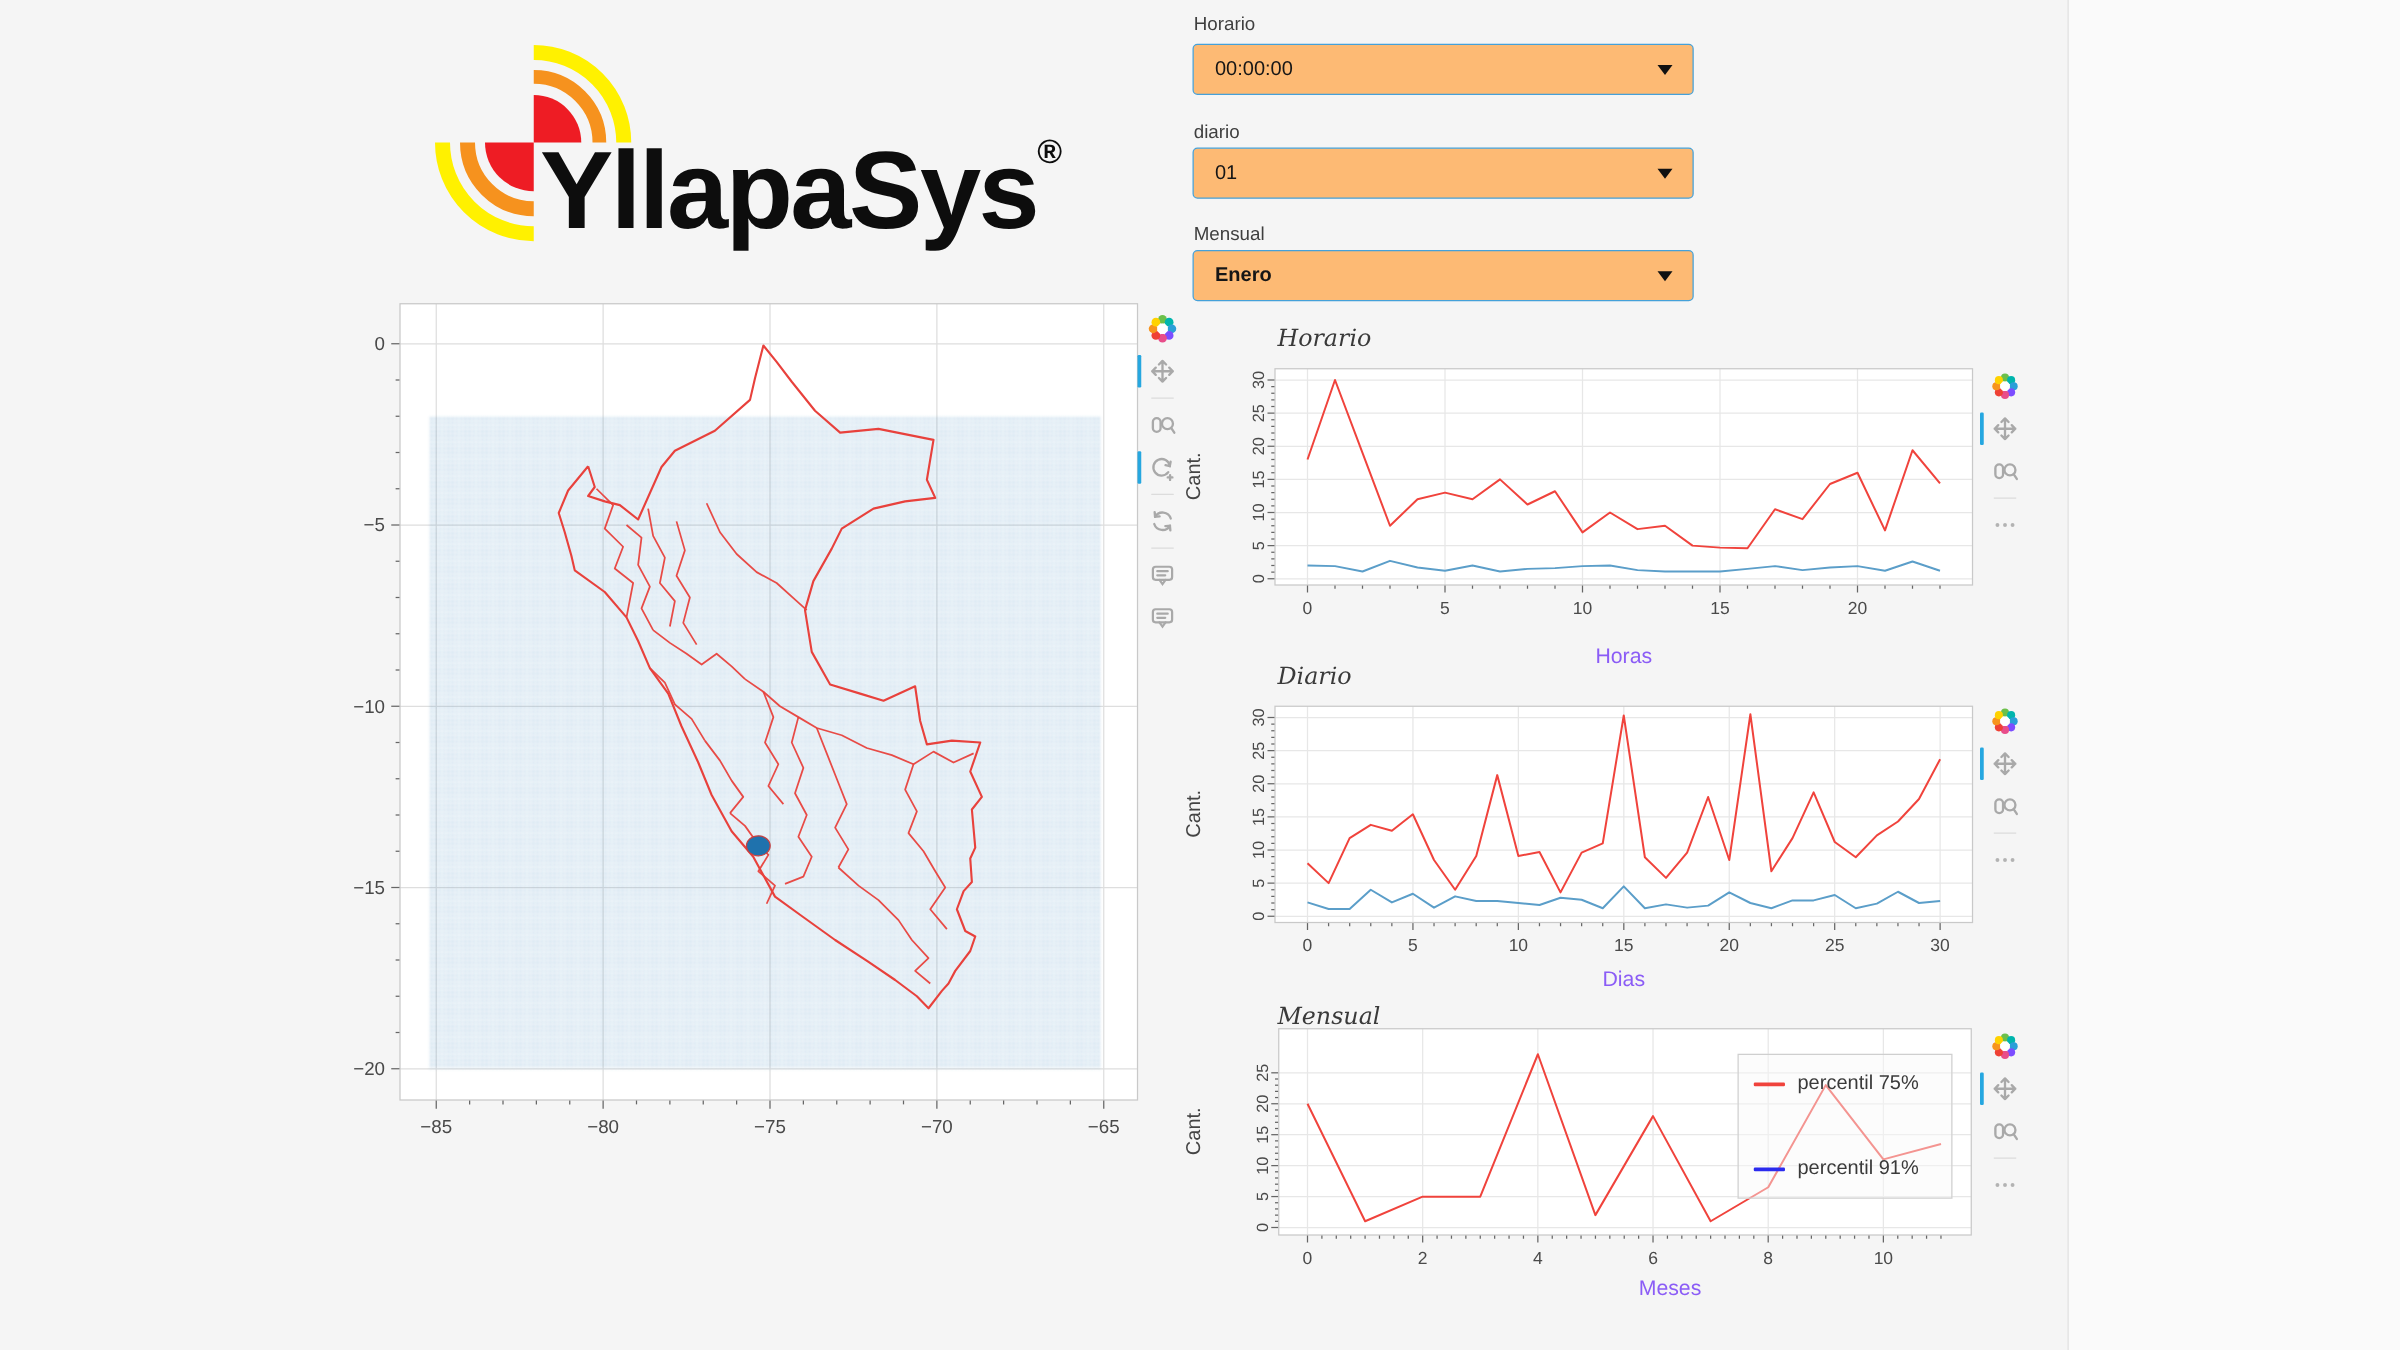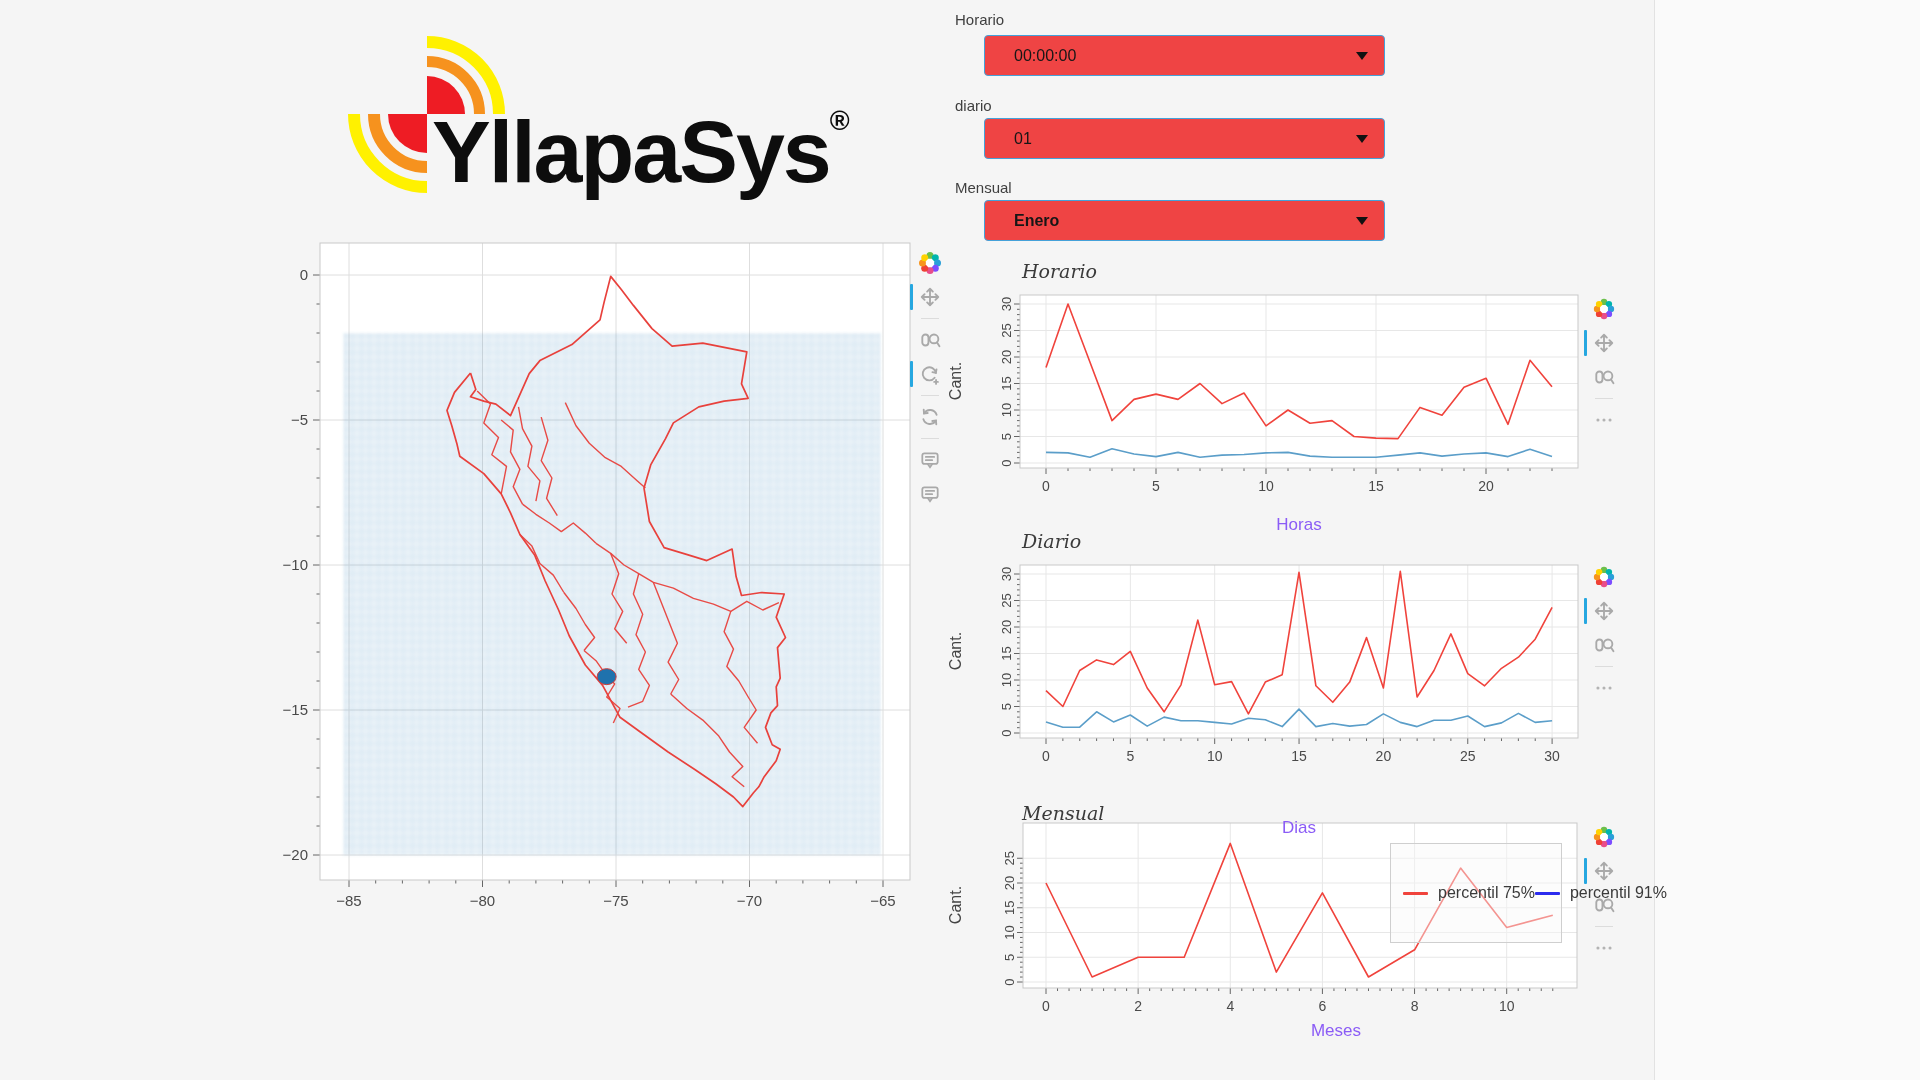--- a/index.html
+++ b/index.html
@@ -3,35 +3,35 @@
 <meta charset="utf-8">
 <style>
   html,body{margin:0;padding:0;background:#e9e9e9;}
   .stage{position:relative;width:1920px;height:1080px;background:#f5f5f5;overflow:hidden;
          font-family:"Liberation Sans",sans-serif;}
   .right-panel{position:absolute;left:1655px;top:0;width:265px;height:1080px;background:#fafafa;}
   .v-divider{position:absolute;left:1654px;top:0;width:1px;height:1080px;background:#e2e2e2;}
   #plots{position:absolute;left:0;top:0;}
   
   .widget-label{position:absolute;font-size:15px;color:#3f3f3f;}
-  .select{position:absolute;width:401px;height:41px;box-sizing:border-box;background:#ef4444;
+  .select{position:absolute;width:401px;height:41px;box-sizing:border-box;background:#fdba74;
           border:1px solid #45a1d9;border-radius:4px;display:flex;align-items:center;
-          justify-content:space-between;padding:0 16px 0 29px;font-size:16px;color:#161616;cursor:pointer;margin-left:30px;}
+          justify-content:space-between;padding:0 16px 0 17px;font-size:16px;color:#161616;cursor:pointer;}
   .caret{width:0;height:0;border-left:6px solid transparent;border-right:6px solid transparent;
          border-top:8px solid #111;}
   
   .chart-title{position:absolute;font-family:"DejaVu Serif",serif;font-style:italic;
                font-size:19px;color:#3a3a3a;}
   .x-axis-label{position:absolute;font-size:17px;color:#8b5cf6;transform:translateX(-50%);}
   .y-axis-label{position:absolute;font-size:16px;color:#444;transform:translate(-50%,-50%) rotate(-90deg);
                 white-space:nowrap;}
   
-  .legend{position:absolute;left:1390px;top:843px;width:172px;height:100px;box-sizing:border-box;
+  .legend{position:absolute;left:1390px;top:843px;width:172px;height:116px;box-sizing:border-box;
           background:rgba(248,248,248,0.45);border:1px solid #cfcfcf;padding:14px 12px;
-          display:flex;justify-content:space-between;}
+          display:flex;flex-direction:column;justify-content:space-between;}
   .legend-row{display:flex;align-items:center;gap:10px;}
   .legend-swatch{width:25px;height:3px;border-radius:1px;flex:0 0 auto;}
   .legend-label{font-size:16px;color:#3a3a3a;white-space:nowrap;}
   
   .toolbar{position:absolute;display:flex;flex-direction:column;align-items:center;width:32px;}
   .tool{position:relative;width:28px;height:28px;display:flex;align-items:center;justify-content:center;
         margin:3px 0;cursor:pointer;}
   .tool.active::before{content:'';position:absolute;left:-6px;top:1px;width:3px;height:26px;
         background:#26a7e0;border-radius:1px;}
   .tb-sep{width:18px;height:1px;background:#dcdcdc;margin:4px auto;}
@@ -441,21 +441,21 @@
   <div class="select" style="left:954px;top:200px;font-weight:bold;">
     <span>Enero</span>
     <span class="caret"></span>
   </div>
 
   <div class="chart-title" style="left:1022px;top:260px;">Horario</div>
   <div class="chart-title" style="left:1022px;top:530px;">Diario</div>
   <div class="chart-title" style="left:1022px;top:802px;">Mensual</div>
 
   <div class="x-axis-label" style="left:1299px;top:515px;">Horas</div>
-  <div class="x-axis-label" style="left:1299px;top:818px;text-align:right;">Dias</div>
+  <div class="x-axis-label" style="left:1299px;top:774px;text-align:right;">Dias</div>
   <div class="x-axis-label" style="left:1336px;top:1021px;">Meses</div>
 
   <div class="y-axis-label" style="left:956px;top:381px;">Cant.</div>
   <div class="y-axis-label" style="left:956px;top:651px;">Cant.</div>
   <div class="y-axis-label" style="left:956px;top:905px;">Cant.</div>
 
   <div class="legend">
     <div class="legend-row">
       <span class="legend-swatch" style="background: rgb(240, 67, 60);"></span>
       <span class="legend-label">percentil 75%</span>

